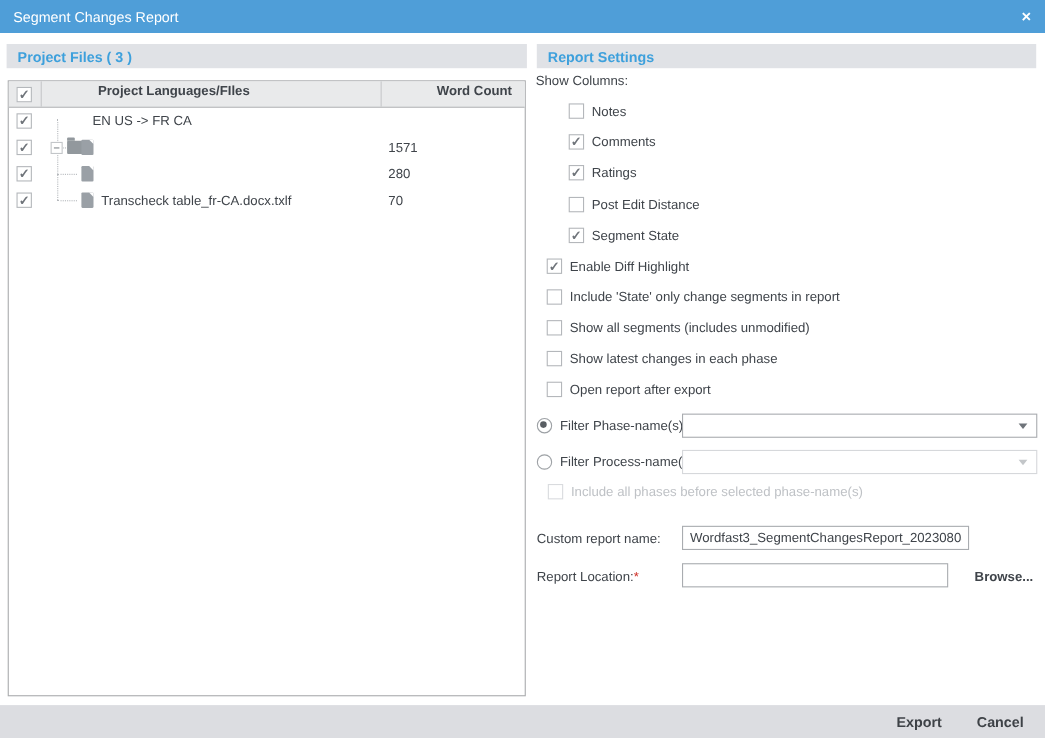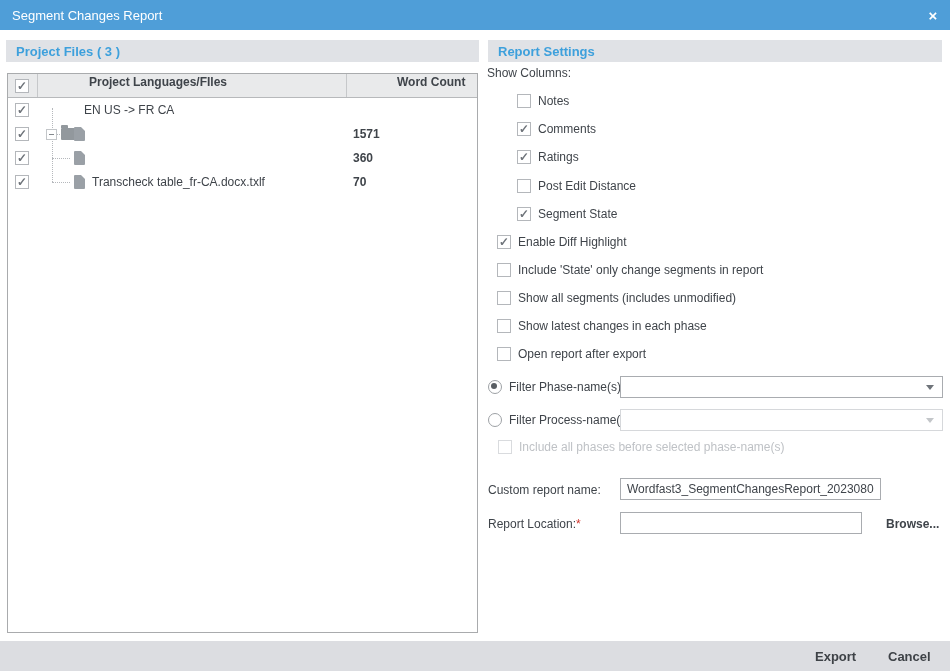--- a/index.html
+++ b/index.html
@@ -26,21 +26,21 @@
   .thead { position:absolute; left:0; top:0; width:100%; height:24px; background:#e9eaeb;
            border-bottom:1px solid #b7b9bb; }
   .thead .sep { position:absolute; top:0; bottom:0; width:1px; background:#c6c8ca; }
   .sep-cb { left:29px; } .sep-wc { left:338px; }
   .th-label { position:absolute; top:0; height:16px; display:flex; align-items:center; font-weight:bold;margin-left:44px; }
   .th-files { left:37px; } .th-wc { left:345px; }
 
   .row { position:absolute; left:0; width:100%; height:24px; }
   .r0 { top:24px; } .r1 { top:48px; } .r2 { top:72px; } .r3 { top:96px; }
   .row .label { position:absolute; top:0; height:24px; display:flex; align-items:center; white-space:nowrap; }
-  .row .wc { position:absolute; left:345px; top:0; height:24px; display:flex; align-items:center;font-weight:bold; }
+  .row .wc { position:absolute; left:345px; top:0; height:24px; display:flex; align-items:center; }
   .bold { font-weight:bold; }
 
   
   .cb { position:absolute; width:14px; height:14px; border:1px solid #b4b7bb; background:#fff;
         display:flex; align-items:center; justify-content:center; color:#6f747a;
         font-size:12px; font-weight:bold; line-height:1; overflow:visible; }
   .cb.disabled { border-color:#d9dbde; }
   .tbl-cb { left:7px; top:5px; }
   .hdr-cb { left:7px; top:5px; }
 
@@ -127,21 +127,21 @@
       <span class="wc"></span>
     </div>
 
     <div class="row r1">
       <span class="cb tbl-cb checked">✓</span>
       <span class="wc">1571</span>
     </div>
 
     <div class="row r2">
       <span class="cb tbl-cb checked">✓</span>
-      <span class="wc">360</span>
+      <span class="wc">280</span>
     </div>
 
     <div class="row r3">
       <span class="cb tbl-cb checked">✓</span>
       <span class="label" style="left:84px">Transcheck table_fr-CA.docx.txlf</span>
       <span class="wc">70</span>
     </div>
 
     <span class="file-icon fi1"></span>
     <span class="file-icon fi2"></span>

